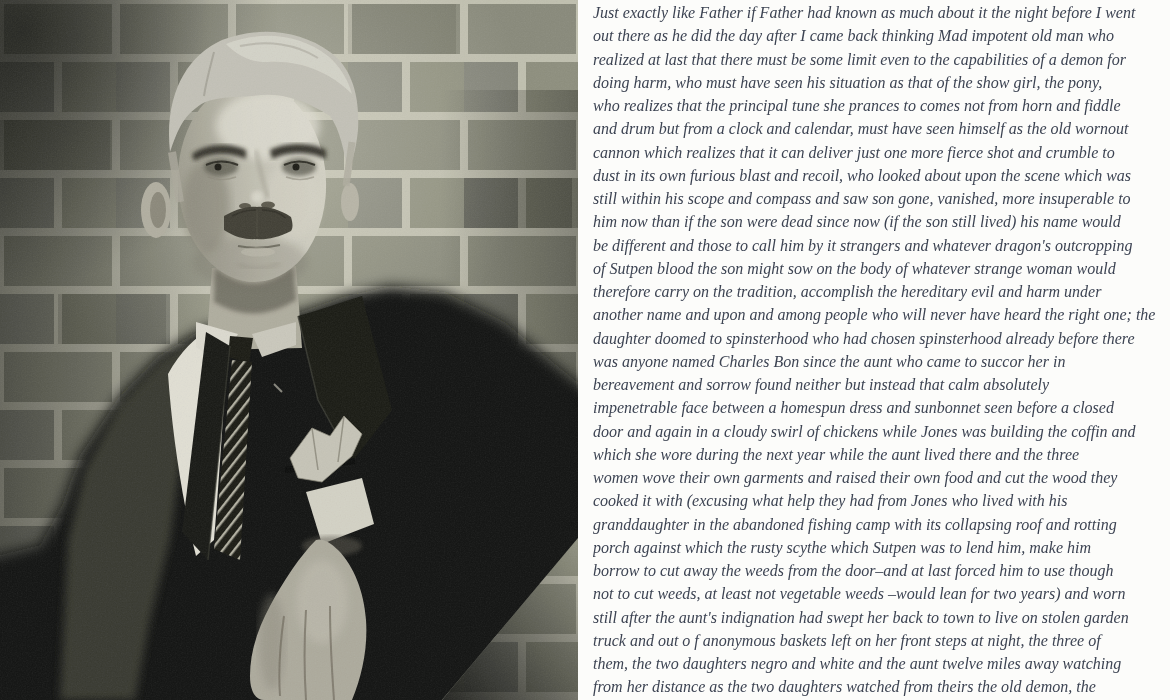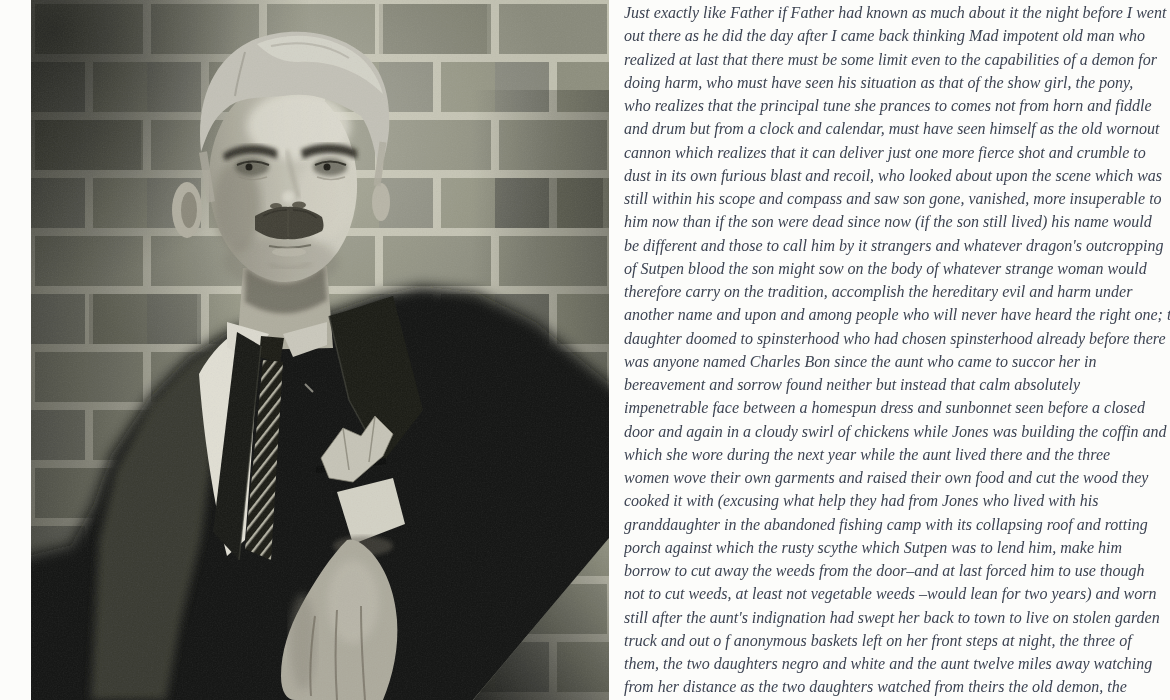--- a/index.html
+++ b/index.html
@@ -1,21 +1,21 @@
 <!DOCTYPE html>
 <html><head>
 <meta charset="utf-8">
 <style>
   html,body{margin:0;padding:0;}
   body{
     width:1170px;height:700px;overflow:hidden;position:relative;
     background:#fcfcfa;
     font-family:"Liberation Serif","DejaVu Serif",serif;
   }
-  .page{position:absolute;inset:0;margin-left:31px;}
+  .page{position:absolute;inset:0;}
   .photo{
     position:absolute;left:0;top:0;width:578px;height:700px;margin:0;
     background:#111;overflow:hidden;
   }
   .photo svg{display:block;}
   .passage{
     position:absolute;left:593px;top:0;width:720px;height:700px;
     padding-top:1px;
     font-style:italic;
     font-size:16px;

